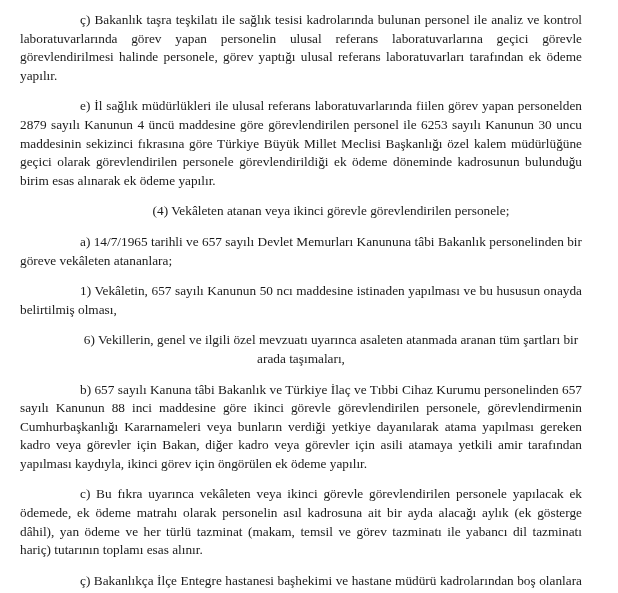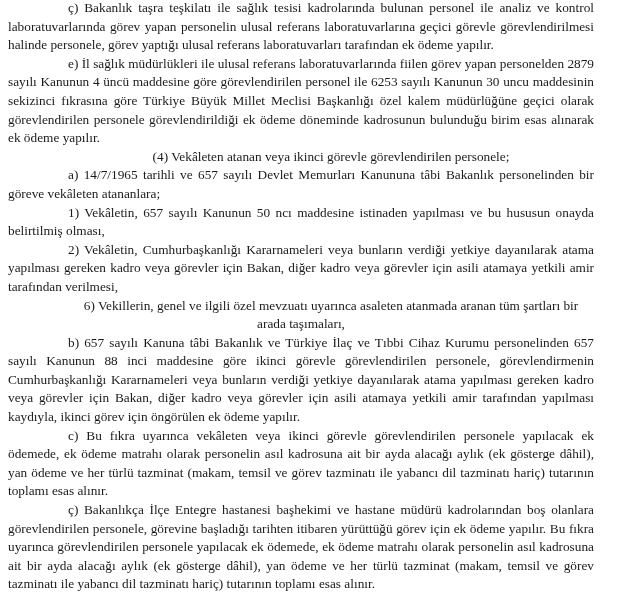--- a/index.html
+++ b/index.html
@@ -2,31 +2,30 @@
 <html><head>
 <meta charset="utf-8">
 <style>
   html, body { margin: 0; padding: 0; background: #ffffff; }
   body { width: 618px; height: 593px; overflow: hidden; position: relative; }
   .doc {
     position: absolute; left: 8px; top: -1px; width: 586px;
     font-family: "Liberation Serif", "DejaVu Serif", serif;
     font-size: 13.3px; line-height: 18.6px; color: #1a1a1a;
   }
-  .p { margin: 0; text-align: justify; text-indent: 60px; }
+  .p { margin: 12px; text-align: justify; text-indent: 60px; }
   .p.left { text-align: center; }
 </style>
 </head>
 <body>
 
 <div class="doc">
   <p class="p">ç) Bakanlık taşra teşkilatı ile sağlık tesisi kadrolarında bulunan personel ile analiz ve kontrol laboratuvarlarında görev yapan personelin ulusal referans laboratuvarlarına geçici görevle görevlendirilmesi halinde personele, görev yaptığı ulusal referans laboratuvarları tarafından ek ödeme yapılır.</p>
   <p class="p">e) İl sağlık müdürlükleri ile ulusal referans laboratuvarlarında fiilen görev yapan personelden 2879 sayılı Kanunun 4 üncü maddesine göre görevlendirilen personel ile 6253 sayılı Kanunun 30 uncu maddesinin sekizinci fıkrasına göre Türkiye Büyük Millet Meclisi Başkanlığı özel kalem müdürlüğüne geçici olarak görevlendirilen personele görevlendirildiği ek ödeme döneminde kadrosunun bulunduğu birim esas alınarak ek ödeme yapılır.</p>
   <p class="p left">(4) Vekâleten atanan veya ikinci görevle görevlendirilen personele;</p>
   <p class="p">a) 14/7/1965 tarihli ve 657 sayılı Devlet Memurları Kanununa tâbi Bakanlık personelinden bir göreve vekâleten atananlara;</p>
   <p class="p">1) Vekâletin, 657 sayılı Kanunun 50 ncı maddesine istinaden yapılması ve bu hususun onayda belirtilmiş olması,</p>
-  <p class="p">2) Vekâletin, Cumhurbaşkanlığı Kararnameleri veya bunların verdiği yetkiye dayanılarak atama yapılması gereken kadro veya görevler için Bakan, diğer kadro veya görevler için asili atamaya yetkili amir tarafından verilmesi,</p>
   <p class="p left">6) Vekillerin, genel ve ilgili özel mevzuatı uyarınca asaleten atanmada aranan tüm şartları bir arada taşımaları,</p>
   <p class="p">b) 657 sayılı Kanuna tâbi Bakanlık ve Türkiye İlaç ve Tıbbi Cihaz Kurumu personelinden 657 sayılı Kanunun 88 inci maddesine göre ikinci görevle görevlendirilen personele, görevlendirmenin Cumhurbaşkanlığı Kararnameleri veya bunların verdiği yetkiye dayanılarak atama yapılması gereken kadro veya görevler için Bakan, diğer kadro veya görevler için asili atamaya yetkili amir tarafından yapılması kaydıyla, ikinci görev için öngörülen ek ödeme yapılır.</p>
   <p class="p">c) Bu fıkra uyarınca vekâleten veya ikinci görevle görevlendirilen personele yapılacak ek ödemede, ek ödeme matrahı olarak personelin asıl kadrosuna ait bir ayda alacağı aylık (ek gösterge dâhil), yan ödeme ve her türlü tazminat (makam, temsil ve görev tazminatı ile yabancı dil tazminatı hariç) tutarının toplamı esas alınır.</p>
   <p class="p">ç) Bakanlıkça İlçe Entegre hastanesi başhekimi ve hastane müdürü kadrolarından boş olanlara görevlendirilen personele, görevine başladığı tarihten itibaren yürüttüğü görev için ek ödeme yapılır. Bu fıkra uyarınca görevlendirilen personele yapılacak ek ödemede, ek ödeme matrahı olarak personelin asıl kadrosuna ait bir ayda alacağı aylık (ek gösterge dâhil), yan ödeme ve her türlü tazminat (makam, temsil ve görev tazminatı ile yabancı dil tazminatı hariç) tutarının toplamı esas alınır.</p>
 
 </div>
 
 </body></html>

